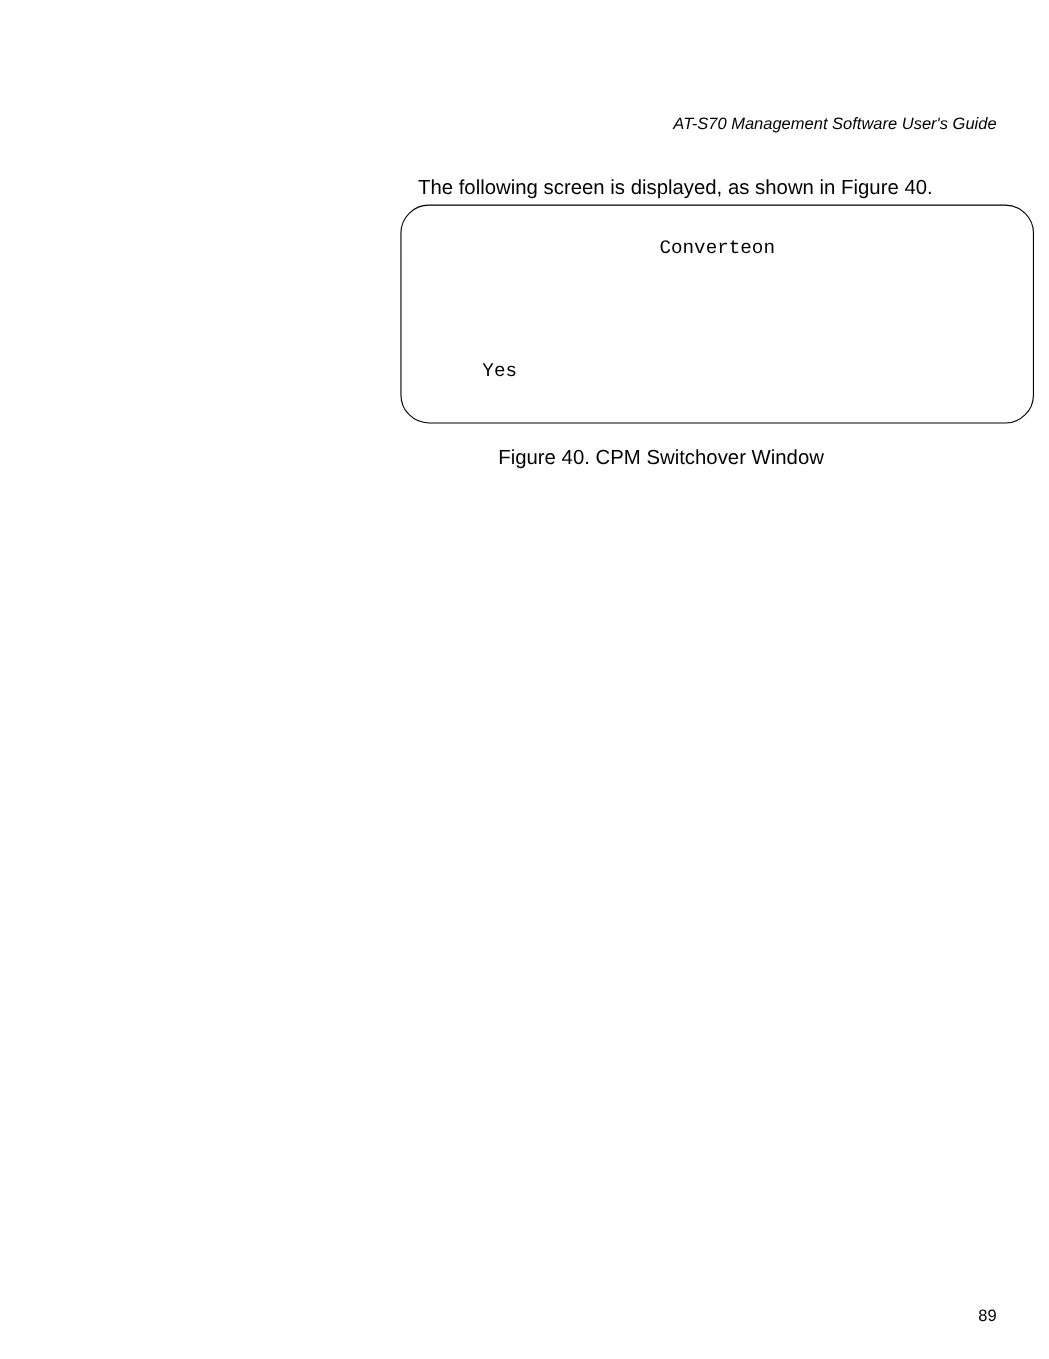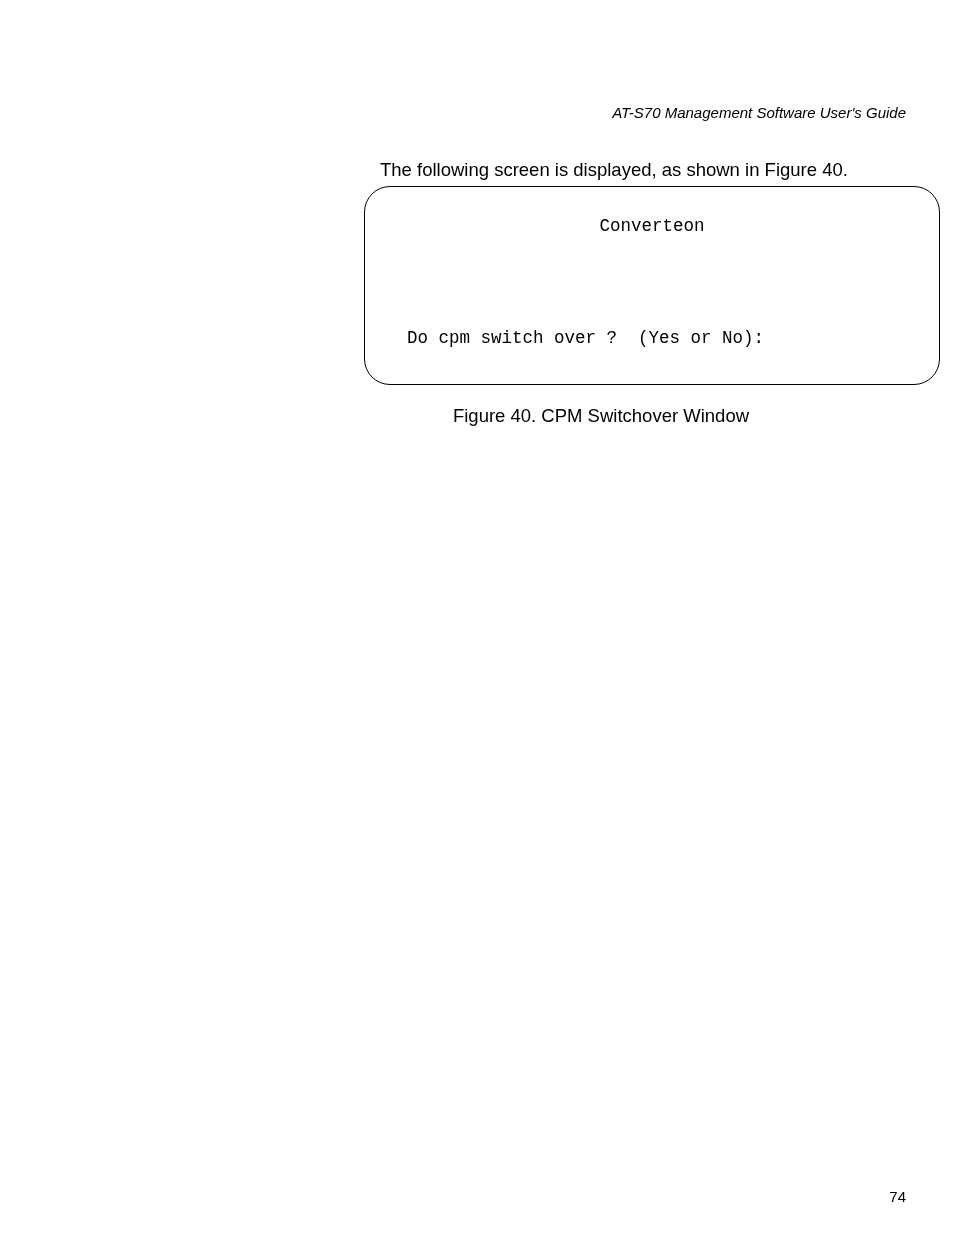--- a/index.html
+++ b/index.html
@@ -32,25 +32,24 @@
 
 <div class="page">
 
   <div class="running-head">AT-S70 Management Software User's Guide</div>
 
   <div class="intro">The following screen is displayed, as shown in Figure 40.</div>
 
   <div class="terminal-box">
     <div class="terminal-title">Converteon</div>
     <div class="terminal-block">
-      <div>Do cpm switch over ?  (Yes or No):</div>
       <div>   Yes</div>
       
     </div>
 
   </div>
 
   <div class="figure-caption">Figure 40. CPM Switchover Window</div>
 
 
-  <div class="page-number">74</div>
+  <div class="page-number">89</div>
 
 </div>
 
 </body></html>

